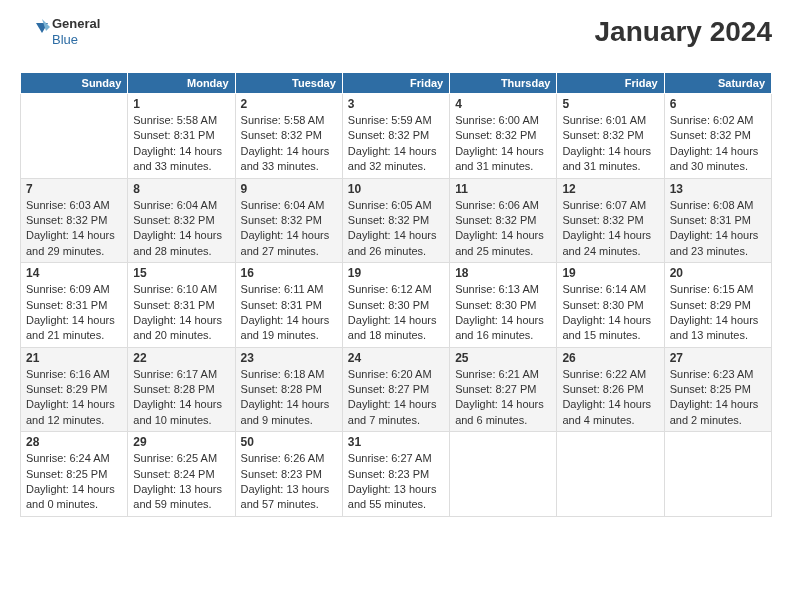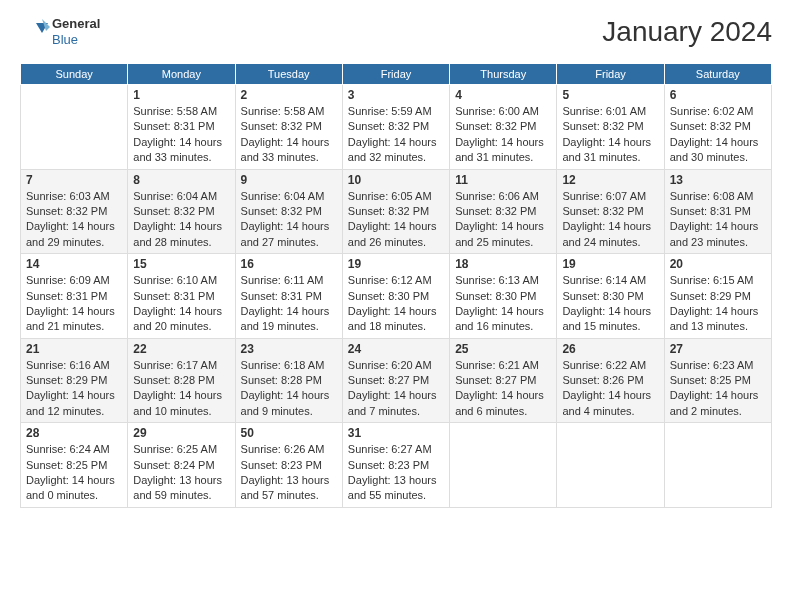--- a/index.html
+++ b/index.html
@@ -12,51 +12,51 @@
     }
     .page {
       width: 792px;
       height: 612px;
       padding: 16px 20px 12px 20px;
     }
     .header {
       display: flex;
       align-items: flex-start;
       justify-content: space-between;
-      margin-bottom: 15px;
+      margin-bottom: 24px;
     }
     .logo {
       display: flex;
       align-items: center;
       gap: 4px;
     }
     .title-section {
       text-align: right;
     }
     .main-title {
       font-size: 28px;
-      font-weight: normal;
+      font-weight: bold;
       color: #333;
     }
     .subtitle {
       font-size: 14px;
       color: #555;
     }
     .calendar {
       width: 100%;
       border-collapse: collapse;
       font-size: 10px;
     }
     .calendar th {
       background-color: #2e6da4;
       color: white;
-      text-align: center;
+      text-align: right;
       padding: 4px 6px;
       font-size: 11px;
-      font-weight: normal;
+      font-weight: bold;
       border: 1px solid #fff;
     }
     .calendar td {
       border: 1px solid #ddd;
       vertical-align: top;
       padding: 3px 5px;
       width: calc(100% / 7);
       height: 82px;
     }
     .day-number {

